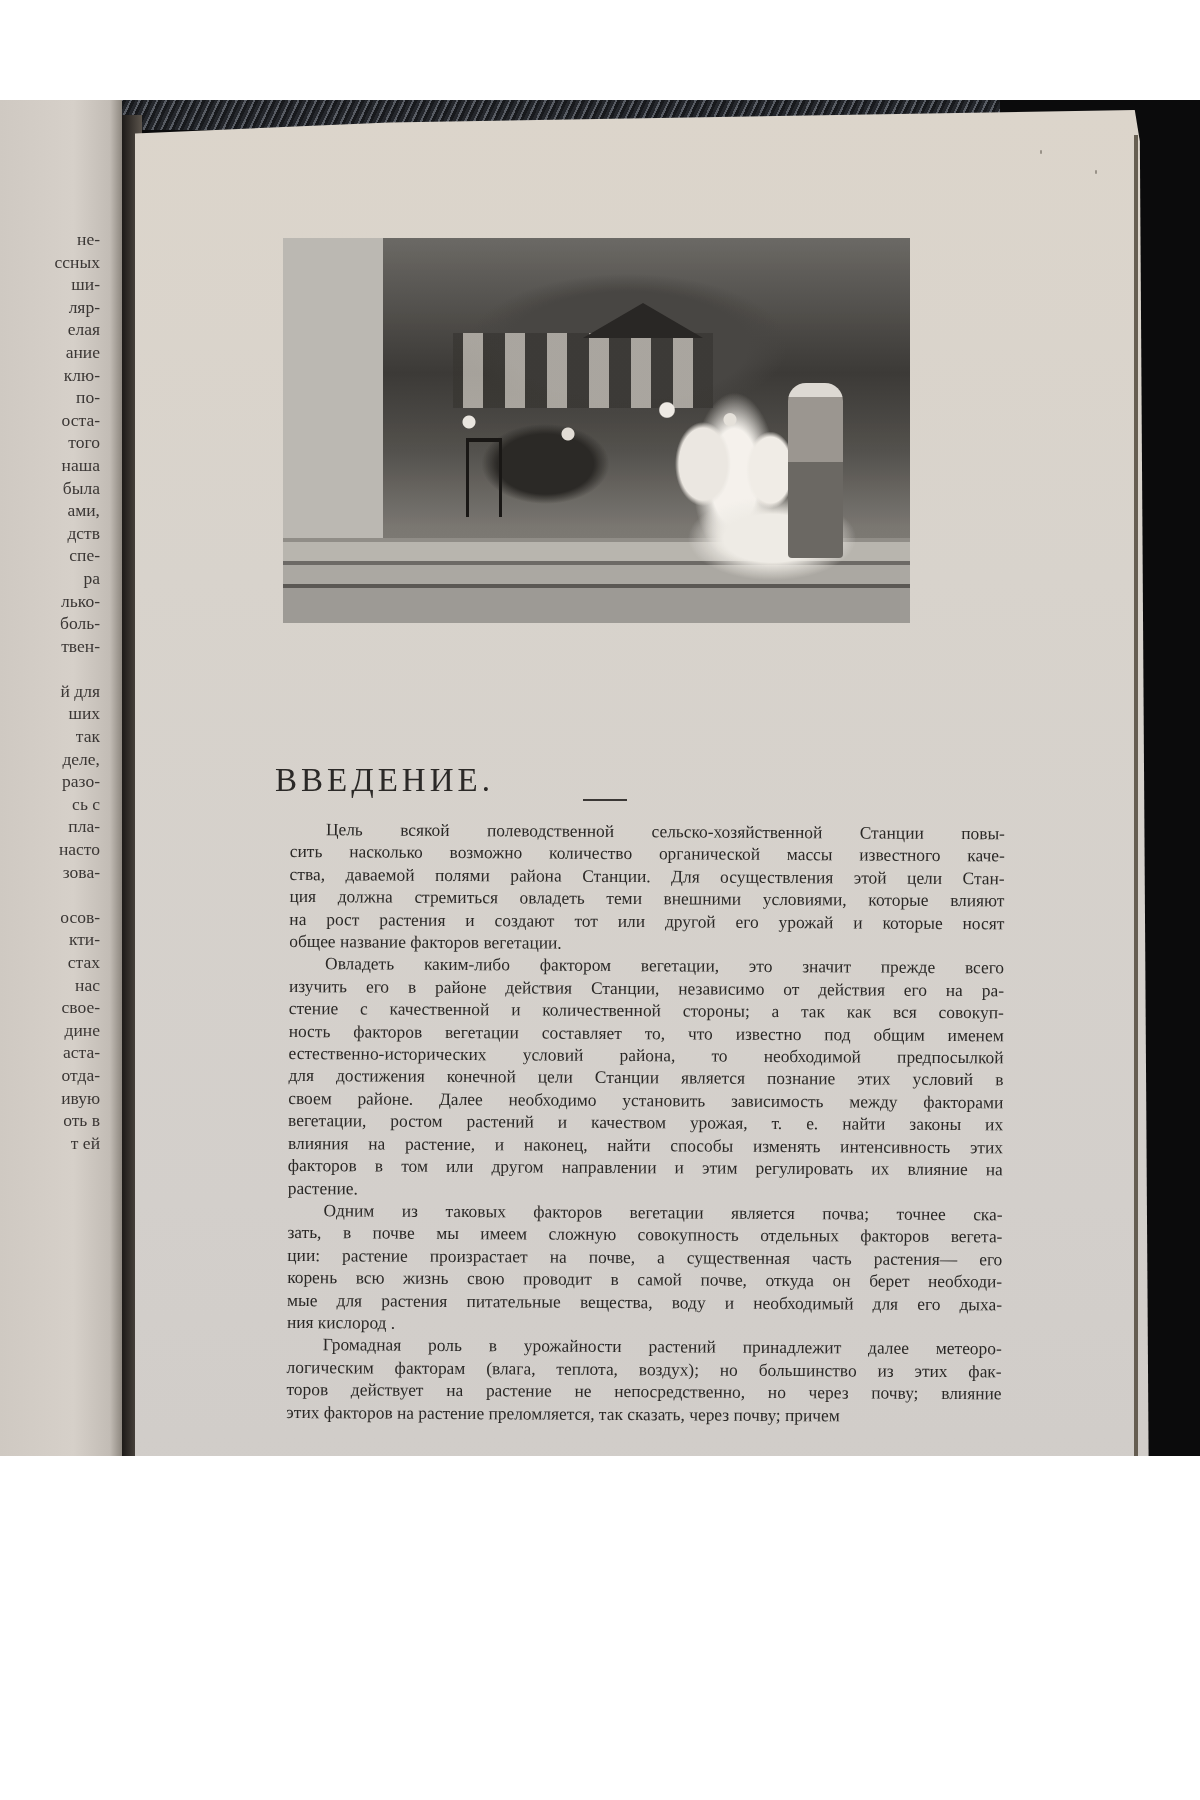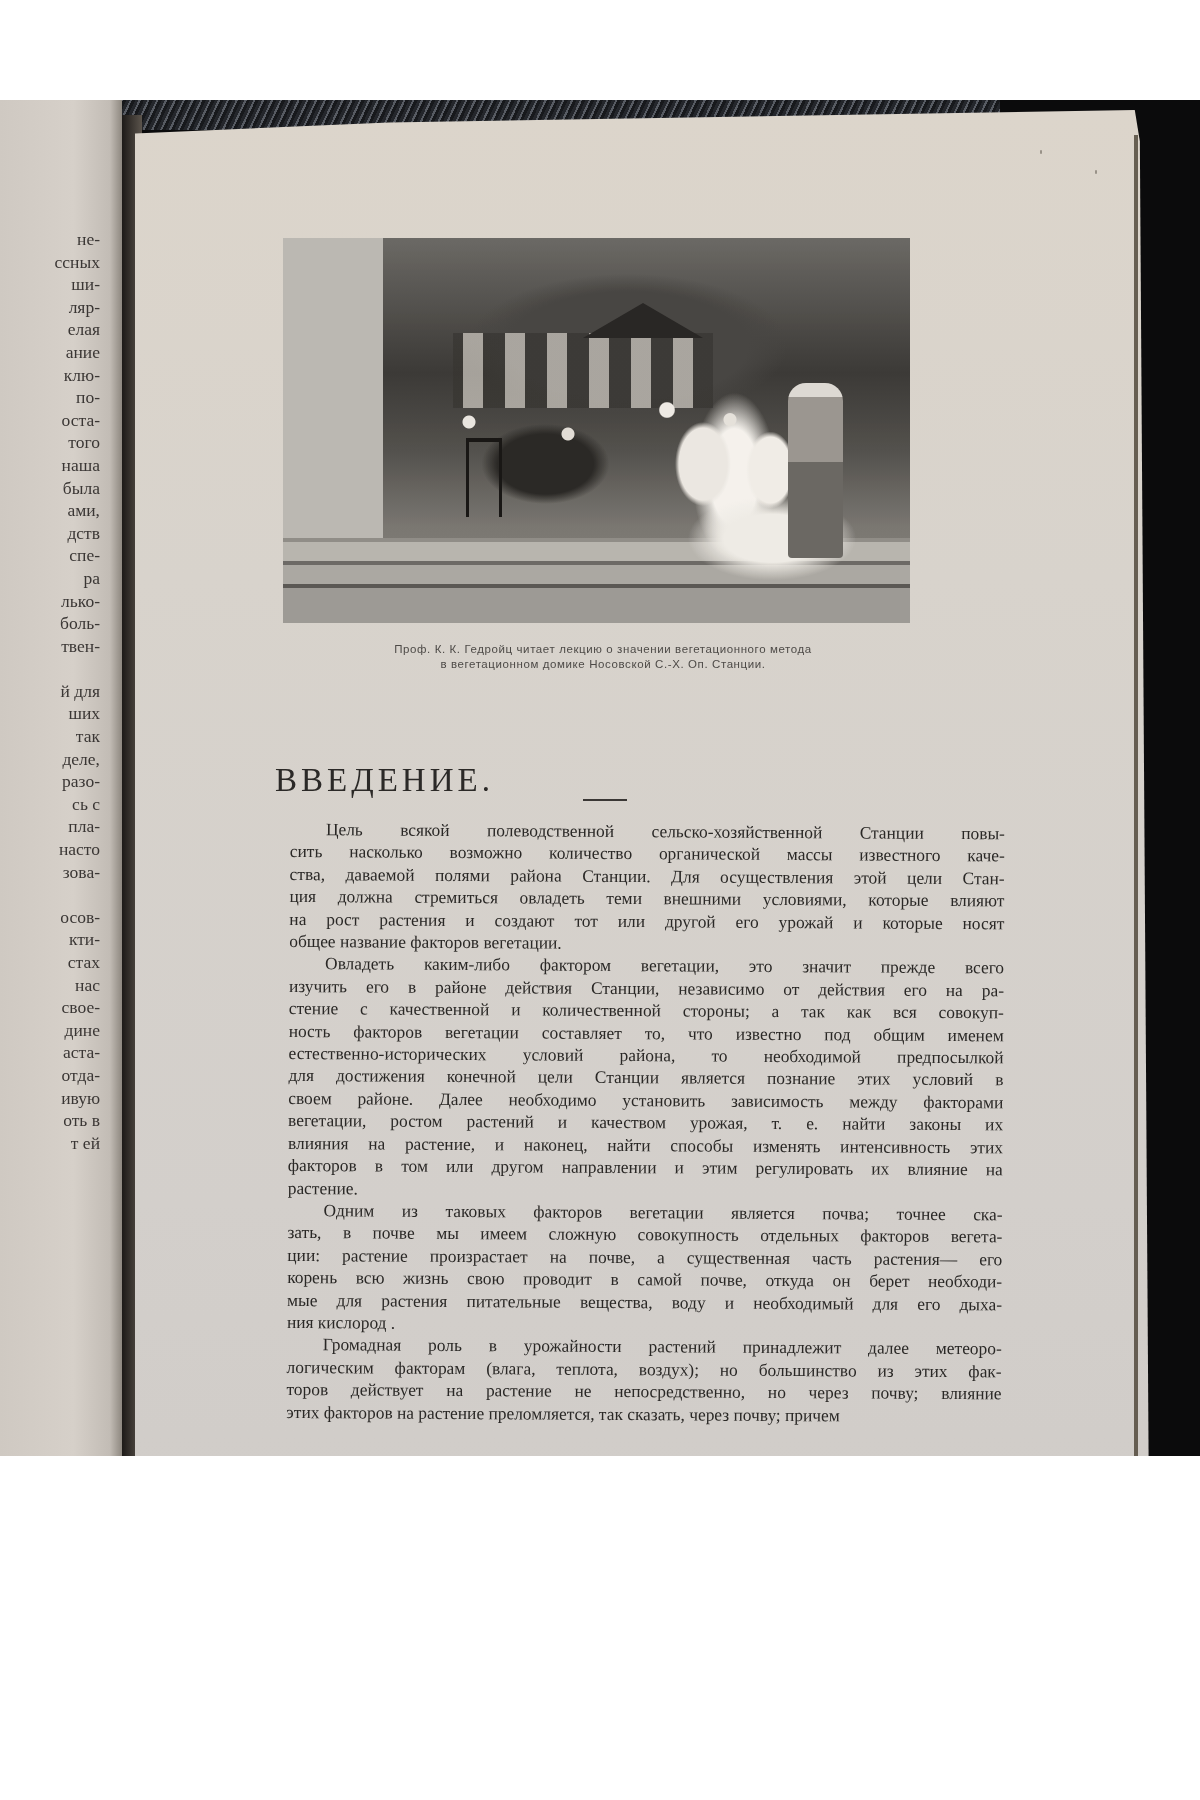--- a/index.html
+++ b/index.html
@@ -137,24 +137,20 @@
 
   <div class="right-page">
     <div class="photo" title="Outdoor lecture scene: people seated before a wooden house among trees, an empty chair in the foreground, a woman standing at right">
       <div class="house"></div>
       <div class="roof"></div>
       <div class="crowd"></div>
       <div class="chair"></div>
       <div class="woman"></div>
     </div>
 
-    <div class="caption">
-      <div>Проф. К. К. Гедройц читает лекцию о значении вегетационного метода</div>
-      <div>в вегетационном домике Носовской С.-Х. Оп. Станции.</div>
-    </div>
 
     <h1 class="heading">ВВЕДЕНИЕ.</h1>
     <div class="heading-rule"></div>
 
     <div class="body-text" id="body-text">
         <div>
           <span class="line indent">Цель всякой полеводственной сельско-хозяйственной Станции повы-</span>
           <span class="line">сить насколько возможно количество органической массы известного каче-</span>
           <span class="line">ства, даваемой полями района Станции. Для осуществления этой цели Стан-</span>
           <span class="line">ция должна стремиться овладеть теми внешними условиями, которые влияют</span>

